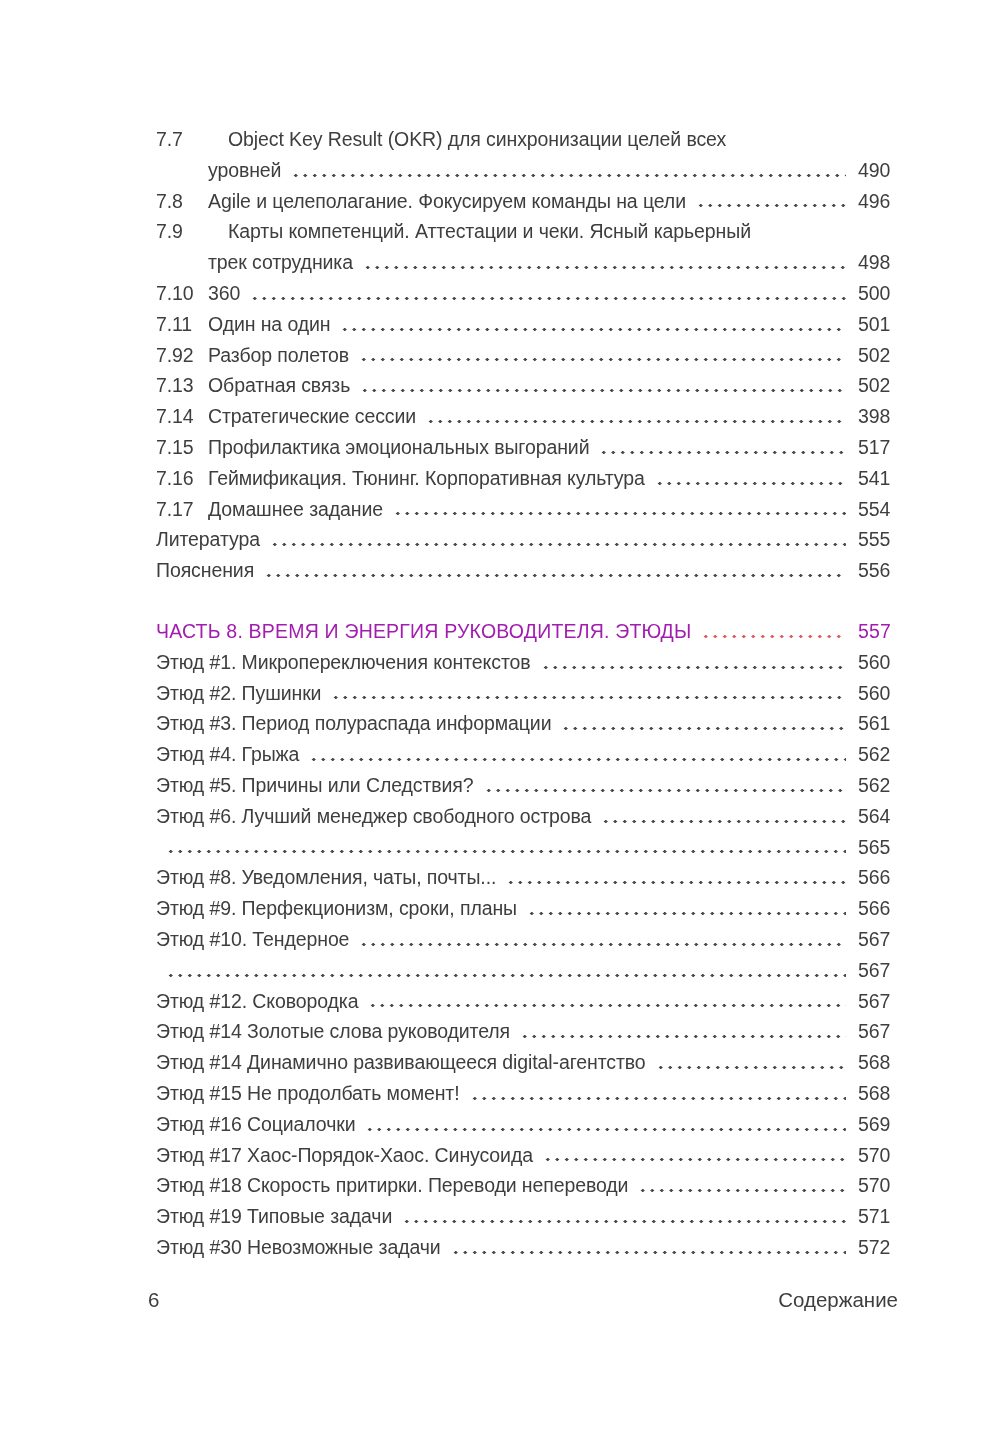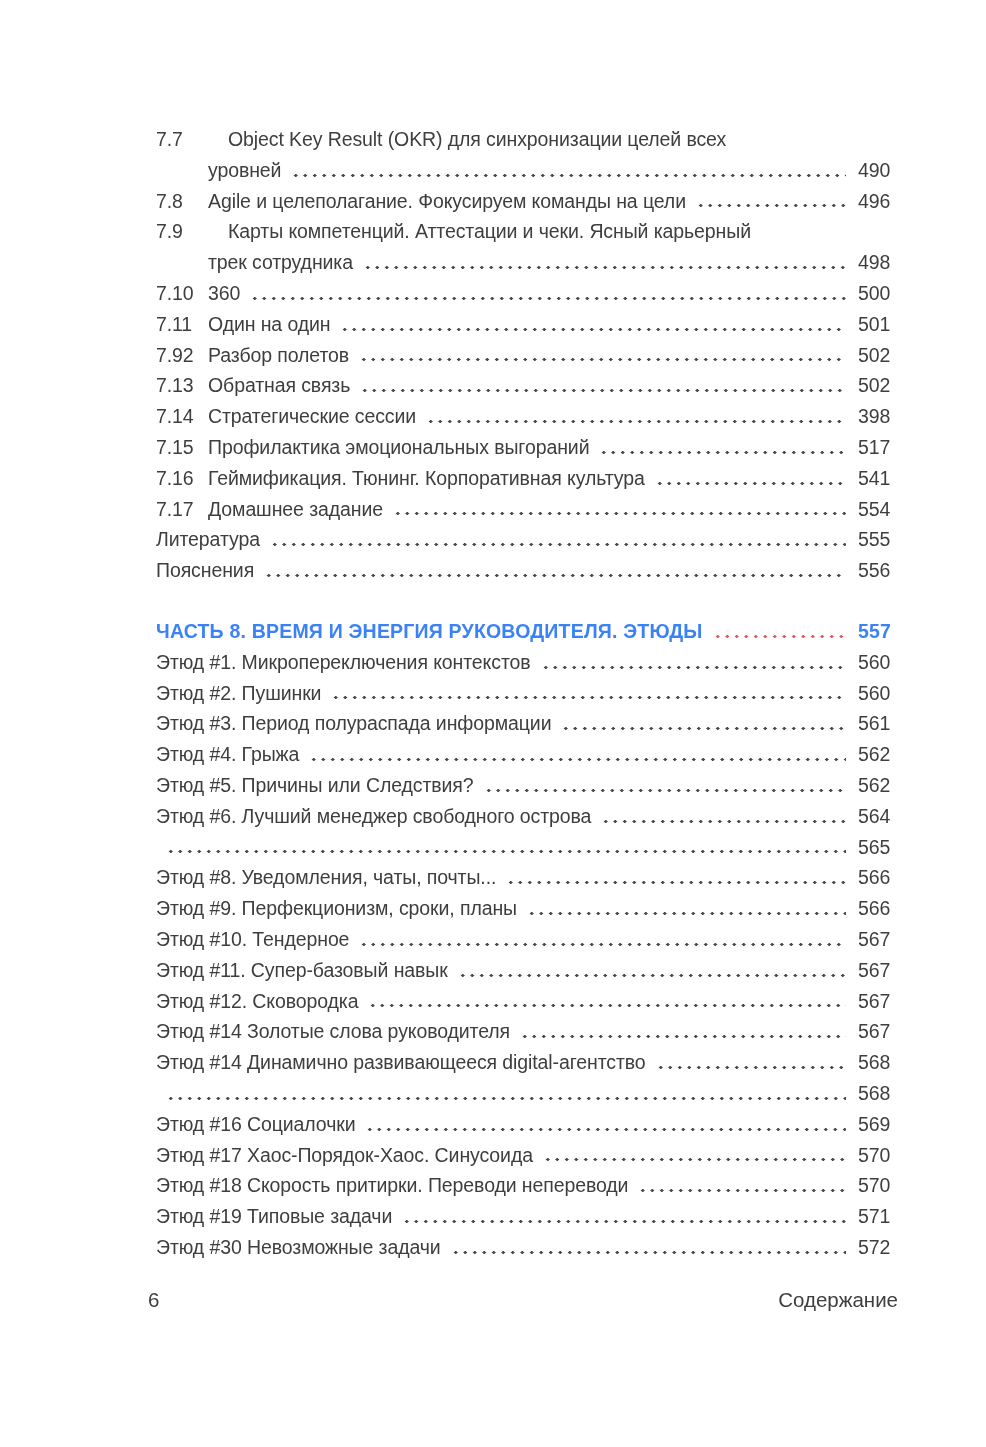--- a/index.html
+++ b/index.html
@@ -61,23 +61,22 @@
   }
   .toc-page {
     text-align: left;
     min-width: 40px;
     white-space: nowrap;
   }
   .section-gap {
     height: 30px;
   }
   .toc-header-row {
-    color: #3b82f6;
+    color: #a21caf;
     letter-spacing: 0.2px;
-    font-weight: bold;
   }
   .toc-header-row .leader {
     color: #e05a5a;
   }
   .footer {
     position: absolute;
     left: 148px;
     right: 88px;
     top: 1288px;
     display: flex;
@@ -332,21 +331,20 @@
         <span class="toc-title">Этюд #10. Тендерное</span>
         <span class="leader"></span>
         <span class="toc-page">567</span>
       </span>
     </span>
   </div>
       <div class="toc-row">
 
     <span class="toc-content">
       <span class="toc-lastline">
-        <span class="toc-title">Этюд #11. Супер-базовый навык</span>
         <span class="leader"></span>
         <span class="toc-page">567</span>
       </span>
     </span>
   </div>
       <div class="toc-row">
 
     <span class="toc-content">
       <span class="toc-lastline">
         <span class="toc-title">Этюд #12. Сковородка</span>
@@ -372,20 +370,21 @@
         <span class="toc-title">Этюд #14 Динамично развивающееся digital-агентство</span>
         <span class="leader"></span>
         <span class="toc-page">568</span>
       </span>
     </span>
   </div>
       <div class="toc-row">
 
     <span class="toc-content">
       <span class="toc-lastline">
+        <span class="toc-title">Этюд #15 Не продолбать момент!</span>
         <span class="leader"></span>
         <span class="toc-page">568</span>
       </span>
     </span>
   </div>
       <div class="toc-row">
 
     <span class="toc-content">
       <span class="toc-lastline">
         <span class="toc-title">Этюд #16 Социалочки</span>

